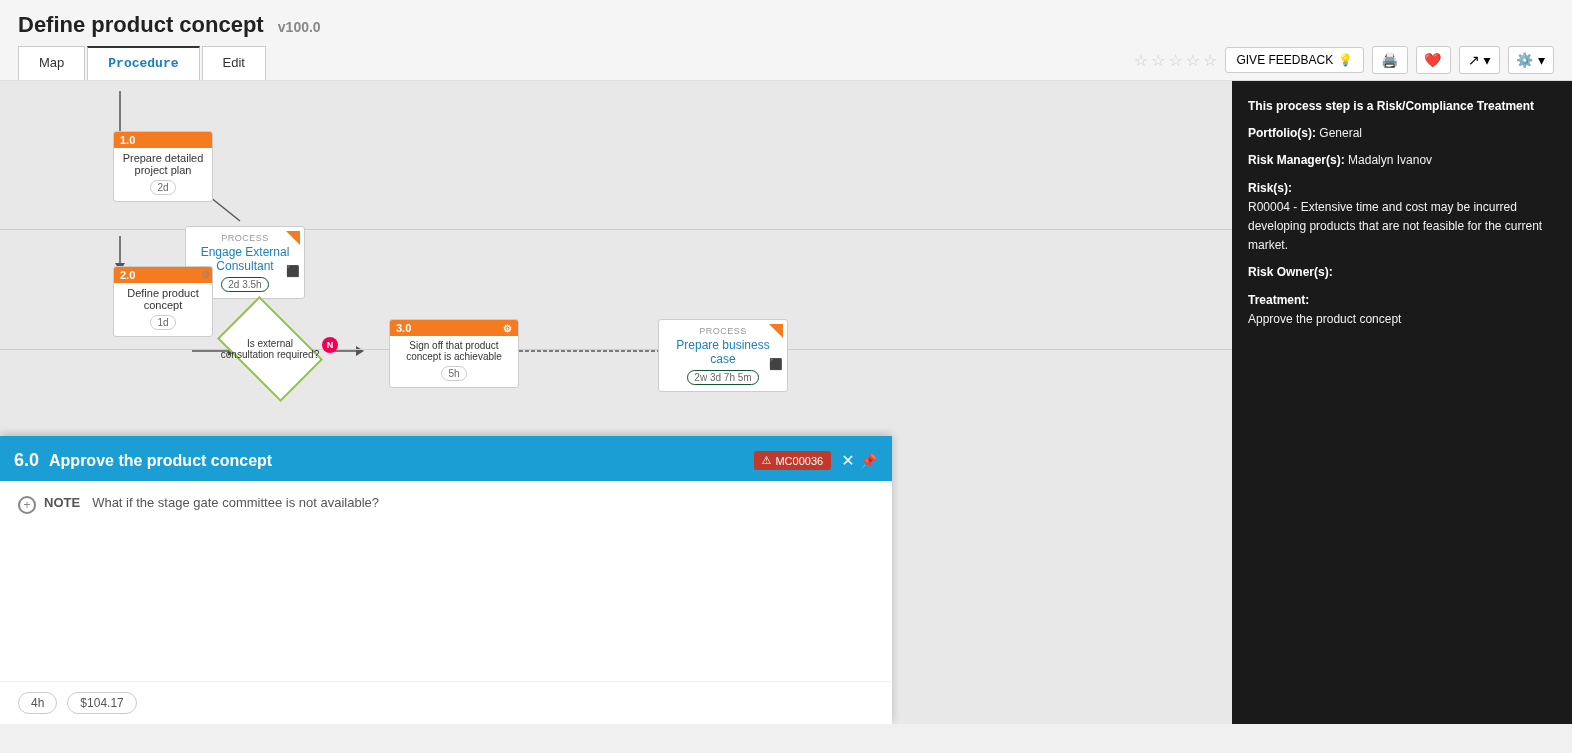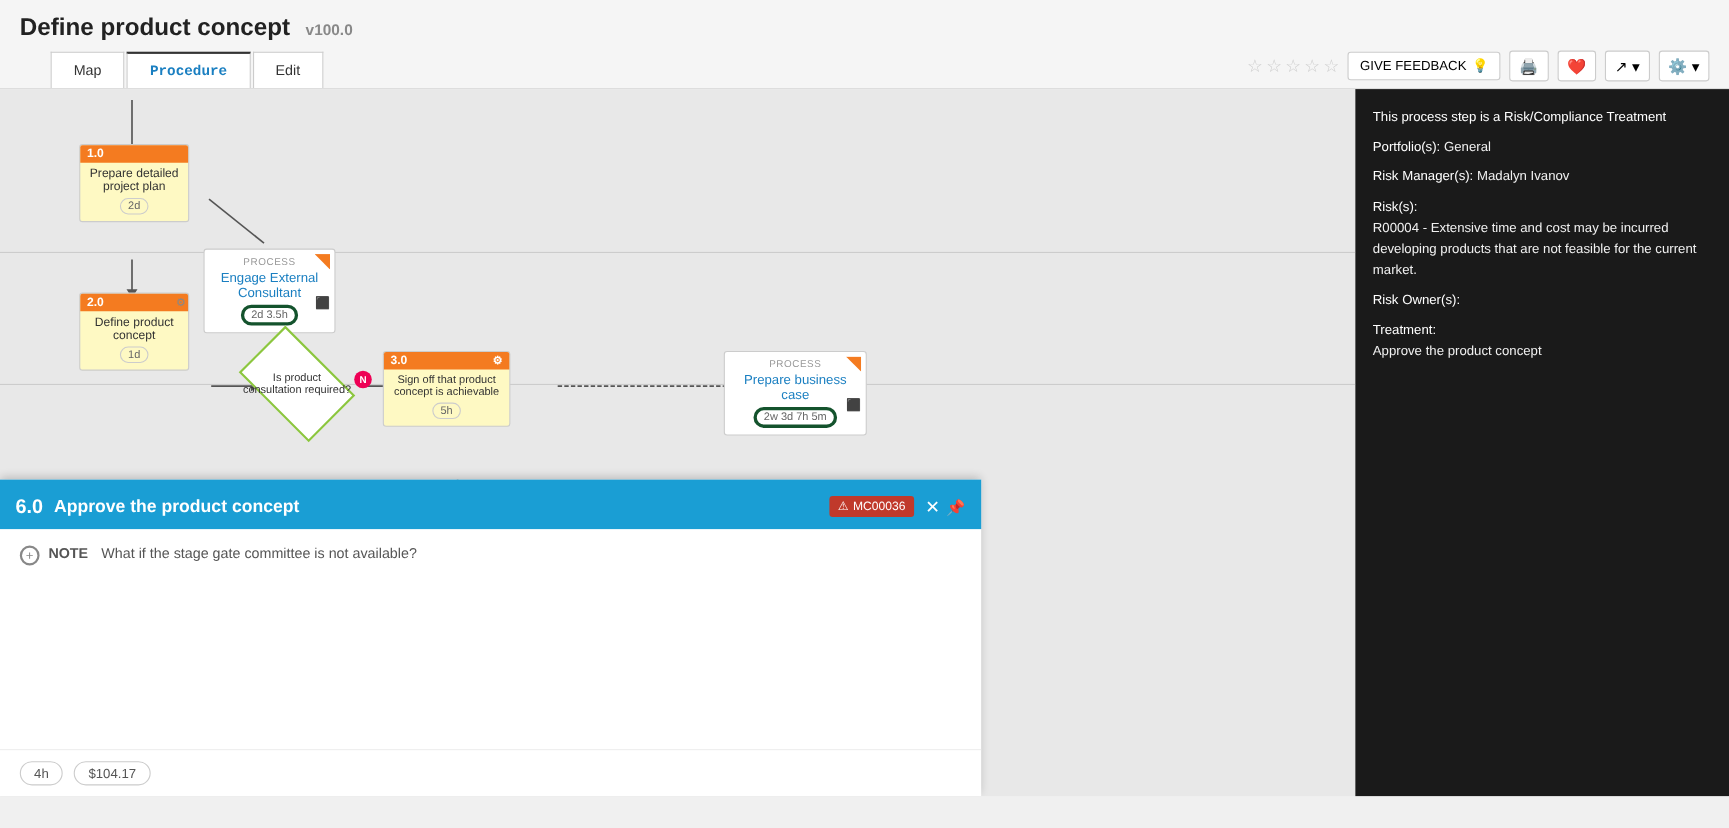--- a/index.html
+++ b/index.html
@@ -18,23 +18,21 @@
       margin-bottom: 8px;
     }
     .page-title span.version {
       font-size: 14px;
       font-weight: bold;
       color: #888;
       margin-left: 8px;
     }
     .tabs-bar {
       display: flex;
-      align-items: center;
       justify-content: space-between;
-      margin-left: 28px;
     }
     .tabs {
       display: flex;
       gap: 0;
     }
     .tab {
       padding: 8px 20px;
       cursor: pointer;
       border: 1px solid #ccc;
       border-bottom: none;
@@ -96,26 +94,27 @@
     .process-canvas {
       flex: 1;
       background: #e8e8e8;
       position: relative;
       overflow: hidden;
     }
 
     
     .node {
       position: absolute;
-      background: #fef9c3;
+      background: #ffffff;
       border: 1px solid #ccc;
       border-radius: 3px;
       text-align: center;
       font-size: 11px;
       padding: 6px;
+      margin-left: 41px;
     }
     .node .node-header {
       background: #f47b20;
       color: #fff;
       font-size: 11px;
       font-weight: bold;
       padding: 2px 6px;
       margin: -6px -6px 4px -6px;
       border-radius: 2px 2px 0 0;
       text-align: left;
@@ -148,21 +147,21 @@
       letter-spacing: 0.5px;
     }
     .process-node .process-name {
       color: #1a7fc1;
       font-size: 12px;
       margin-top: 2px;
     }
     .process-node .node-time {
       font-size: 10px;
       color: #666;
-      border: 3px solid #14532d;
+      border: 1px solid #14532d;
       border-radius: 10px;
       padding: 1px 6px;
       display: inline-block;
       margin-top: 4px;
     }
     .process-node .corner-icon {
       position: absolute;
       top: 4px; right: 4px;
       width: 14px; height: 14px;
       background: #f47b20;
@@ -229,21 +228,21 @@
       width: 340px;
       background: #1a1a1a;
       color: #f0f0f0;
       font-size: 12px;
       padding: 16px;
       flex-shrink: 0;
       line-height: 1.6;
       overflow-y: auto;
     }
     .risk-panel p { margin-bottom: 8px; }
-    .risk-panel strong { color: #fff; font-weight: normal; }
+    .risk-panel strong { color: #fff; font-weight: bold; }
 
     
     .step-detail {
       position: absolute;
       bottom: 0;
       left: 0;
       right: 340px;
       background: #fff;
       border-top: 4px solid #1a9ed4;
       z-index: 10;
@@ -434,26 +433,26 @@
 
     <div class="node" style="left:72px; top:185px; width:100px;">
       <div class="node-header">2.0</div>
       <span class="gear-badge">⚙</span>
       <div style="font-size:11px; margin-top:2px;">Define product concept</div>
       <div class="node-time">1d</div>
     </div>
 
     <div class="diamond-node" style="left:210px; top:228px; width:120px; height:90px;">
       <div class="diamond-shape"></div>
-      <div class="diamond-text">Is product consultation required?</div>
+      <div class="diamond-text">Is external consultation required?</div>
       <div class="diamond-n-badge">N</div>
 
     </div>
 
-    <div class="node" style="left:348px; top:238px; width:116px;">
+    <div class="node" style="left:348px; top:238px; width:130px;">
       <div class="node-header" style="display:flex; justify-content:space-between; align-items:center;">
         <span>3.0</span>
         <span style="font-size:10px;">⚙</span>
       </div>
       <div style="font-size:10px; margin-top:2px;">Sign off that product concept is achievable</div>
       <div class="node-time">5h</div>
     </div>
 
     <div class="process-node" style="left:658px; top:238px; width:130px;">
       <div class="corner-icon"></div>

